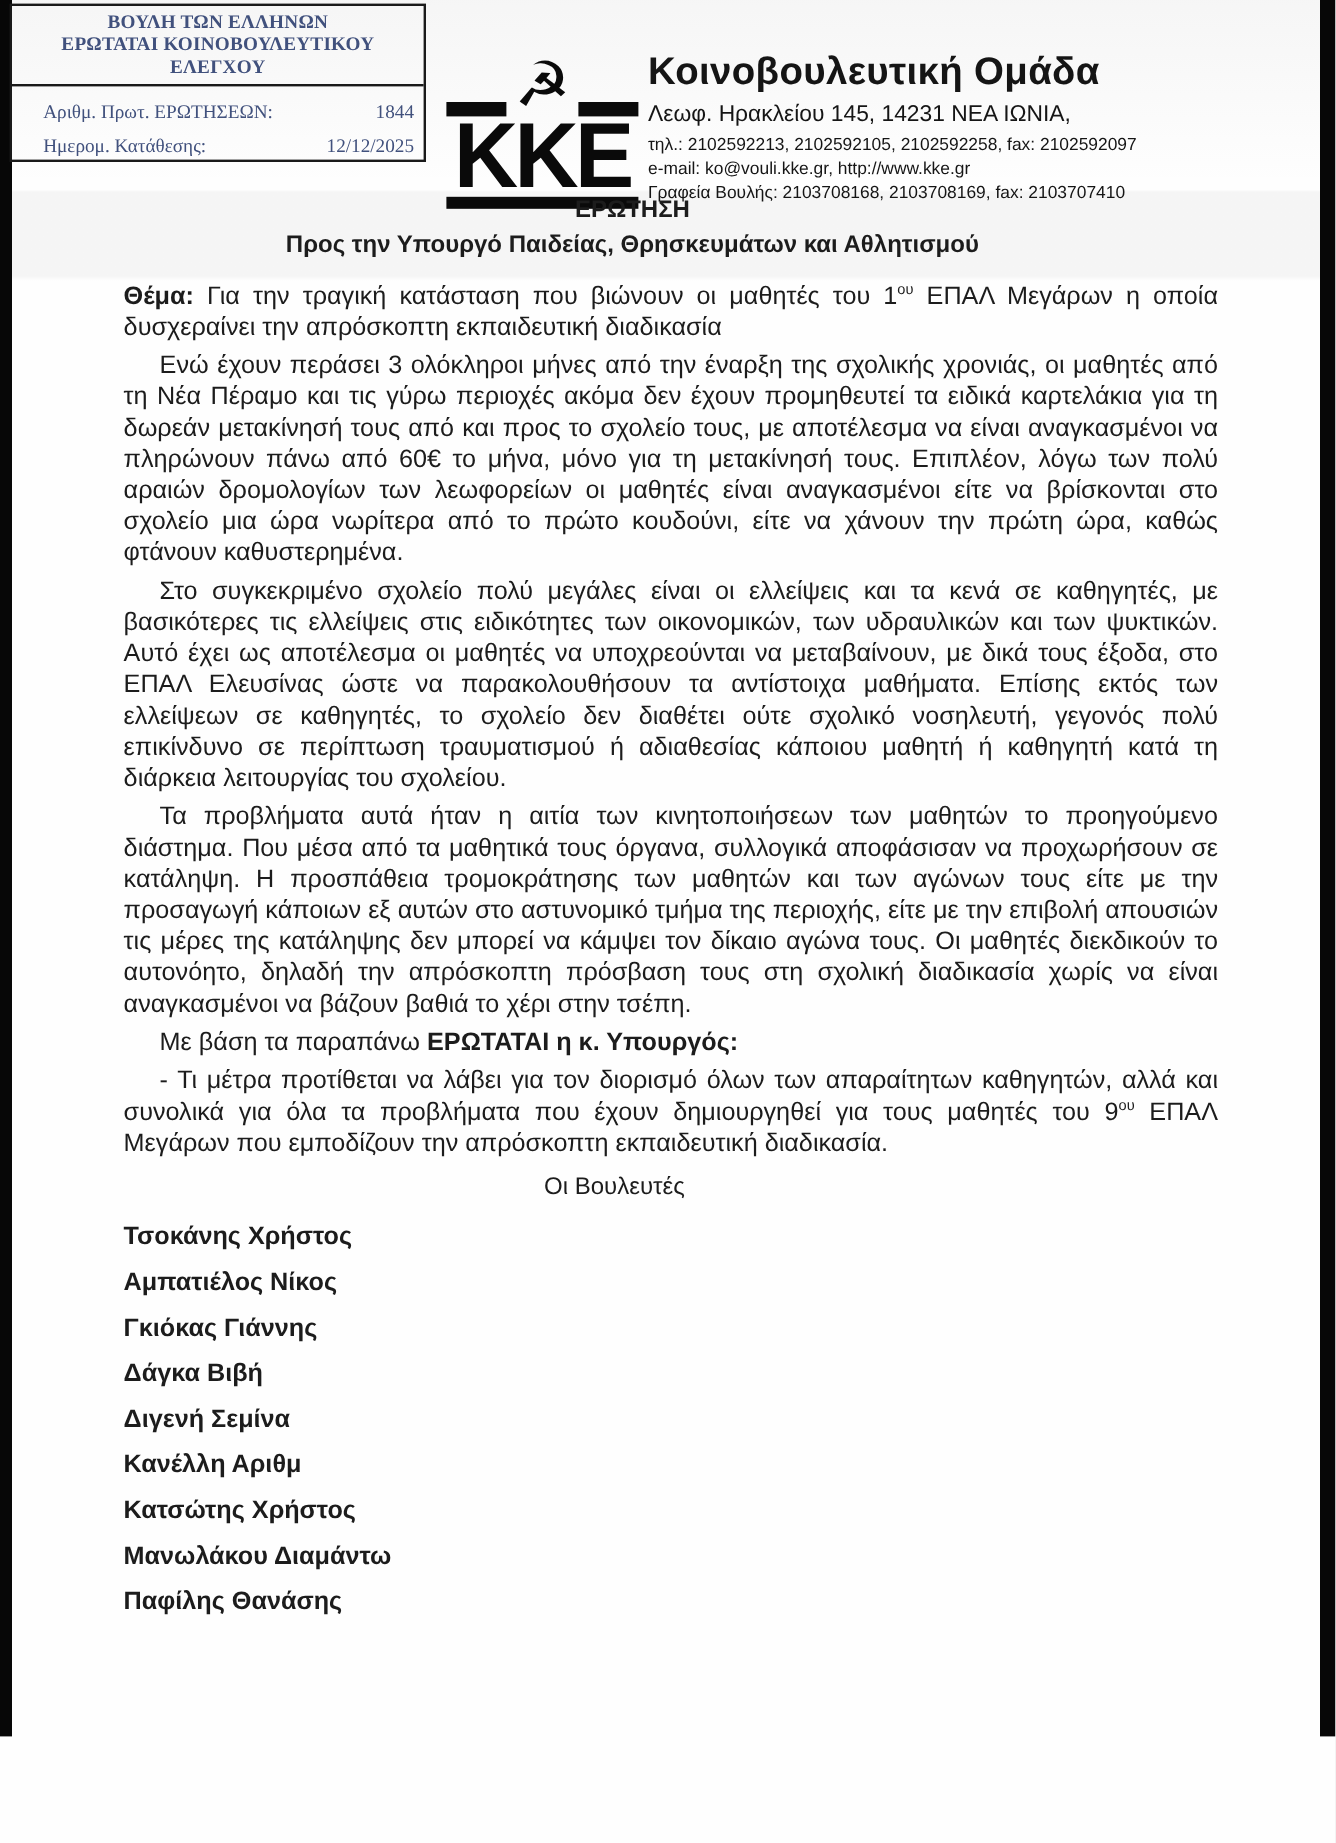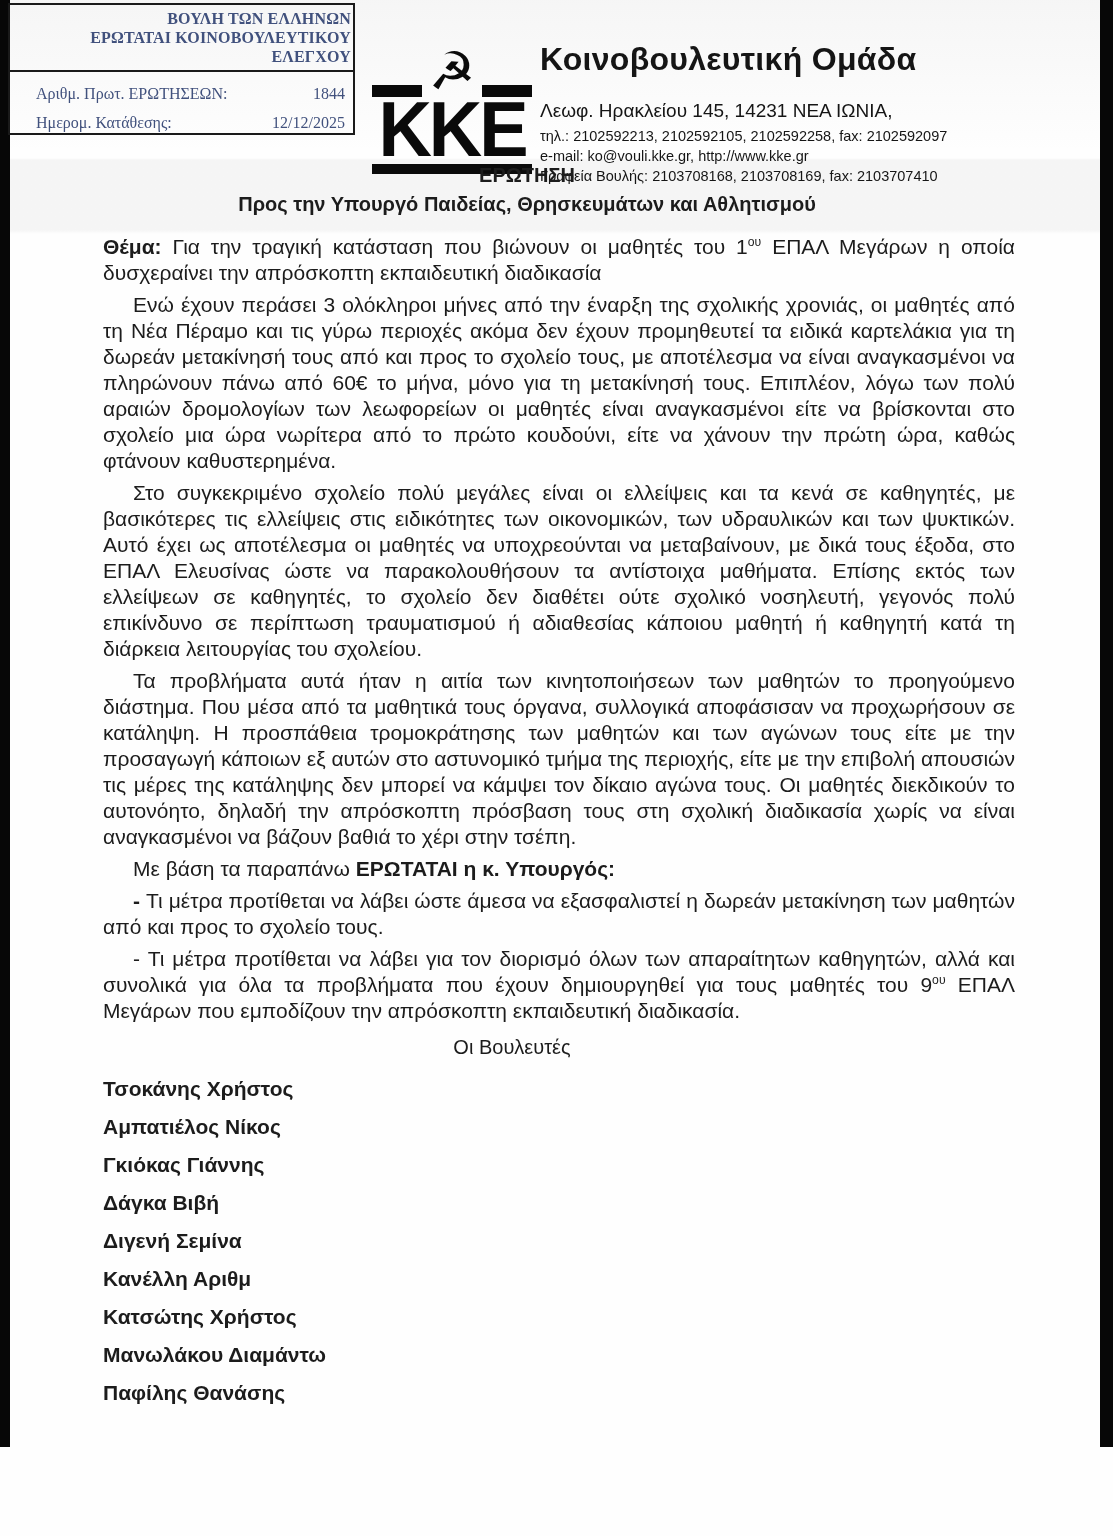--- a/index.html
+++ b/index.html
@@ -25,21 +25,21 @@
 
   
   .protocol-box{
     position:absolute;left:8px;top:3px;width:347px;height:132px;
     border:2px solid #1a1a1a;
     box-sizing:border-box;
     font-family:"Liberation Serif",serif;
     color:#41517d;
   }
   .pb-head{
-    text-align:right;font-size:16px;line-height:19px;
+    text-align:center;font-size:16px;line-height:19px;
     padding:4px 2px 4px 2px;border-bottom:2px solid #1a1a1a;
     font-weight:bold;letter-spacing:.2px;
   }
   .pb-fields{padding:13px 8px 0 26px;}
   .pb-row{
     display:flex;justify-content:space-between;
     font-size:16px;margin-bottom:11px;
   }
 
   
@@ -51,21 +51,21 @@
   .logo-bar-r{right:0;}
   .logo-text{
     font-size:74px;font-weight:bold;line-height:60px;text-align:center;
     letter-spacing:-3px;transform:scaleY(1.04);transform-origin:top;
     font-family:"Liberation Sans",sans-serif;
   }
   .logo-underline{height:10px;background:#0a0a0a;margin-top:5px;}
 
   
   .org-header{position:absolute;left:540px;top:41px;width:440px;color:#151515;}
-  .org-title{font-size:32px;font-weight:bold;letter-spacing:.3px;margin-bottom:22px;}
+  .org-title{font-size:32px;font-weight:bold;letter-spacing:.3px;margin-bottom:7px;}
   .org-address{font-size:19px;margin-bottom:4px;}
   .org-small{font-size:14.5px;line-height:20px;}
 
   
   .doc-title,.doc-subtitle{
     position:absolute;left:118px;width:818px;text-align:center;
     font-weight:bold;font-size:20px;
   }
   .doc-title{top:164px;}
   .doc-subtitle{top:193px;text-align:center;}
@@ -132,21 +132,20 @@
   <div class="doc-title">ΕΡΩΤΗΣΗ</div>
   <div class="doc-subtitle">Προς την Υπουργό Παιδείας, Θρησκευμάτων και Αθλητισμού</div>
 
   <div class="body">
     <div id="paras">
         <p class="para"><span class="bold">Θέμα: </span><span>Για την τραγική κατάσταση που βιώνουν οι μαθητές του 1</span><sup>ου</sup><span> ΕΠΑΛ Μεγάρων η οποία δυσχεραίνει την απρόσκοπτη εκπαιδευτική διαδικασία</span></p>
         <p class="para indent"><span>Ενώ έχουν περάσει 3 ολόκληροι μήνες από την έναρξη της σχολικής χρονιάς, οι μαθητές από τη Νέα Πέραμο και τις γύρω περιοχές ακόμα δεν έχουν προμηθευτεί τα ειδικά καρτελάκια για τη δωρεάν μετακίνησή τους από και προς το σχολείο τους, με αποτέλεσμα να είναι αναγκασμένοι να πληρώνουν πάνω από 60€ το μήνα, μόνο για τη μετακίνησή τους. Επιπλέον, λόγω των πολύ αραιών δρομολογίων των λεωφορείων οι μαθητές είναι αναγκασμένοι είτε να βρίσκονται στο σχολείο μια ώρα νωρίτερα από το πρώτο κουδούνι, είτε να χάνουν την πρώτη ώρα, καθώς φτάνουν καθυστερημένα.</span></p>
         <p class="para indent"><span>Στο συγκεκριμένο σχολείο πολύ μεγάλες είναι οι ελλείψεις και τα κενά σε καθηγητές, με βασικότερες τις ελλείψεις στις ειδικότητες των οικονομικών, των υδραυλικών και των ψυκτικών. Αυτό έχει ως αποτέλεσμα οι μαθητές να υποχρεούνται να μεταβαίνουν, με δικά τους έξοδα, στο ΕΠΑΛ Ελευσίνας ώστε να παρακολουθήσουν τα αντίστοιχα μαθήματα. Επίσης εκτός των ελλείψεων σε καθηγητές, το σχολείο δεν διαθέτει ούτε σχολικό νοσηλευτή, γεγονός πολύ επικίνδυνο σε περίπτωση τραυματισμού ή αδιαθεσίας κάποιου μαθητή ή καθηγητή κατά τη διάρκεια λειτουργίας του σχολείου.</span></p>
         <p class="para indent"><span>Τα προβλήματα αυτά ήταν η αιτία των κινητοποιήσεων των μαθητών το προηγούμενο διάστημα. Που μέσα από τα μαθητικά τους όργανα, συλλογικά αποφάσισαν να προχωρήσουν σε κατάληψη. Η προσπάθεια τρομοκράτησης των μαθητών και των αγώνων τους είτε με την προσαγωγή κάποιων εξ αυτών στο αστυνομικό τμήμα της περιοχής, είτε με την επιβολή απουσιών τις μέρες της κατάληψης δεν μπορεί να κάμψει τον δίκαιο αγώνα τους. Οι μαθητές διεκδικούν το αυτονόητο, δηλαδή την απρόσκοπτη πρόσβαση τους στη σχολική διαδικασία χωρίς να είναι αναγκασμένοι να βάζουν βαθιά το χέρι στην τσέπη.</span></p>
         <p class="para indent"><span>Με βάση τα παραπάνω </span><span class="bold">ΕΡΩΤΑΤΑΙ η κ. Υπουργός:</span></p>
-        <p class="para indent"><span class="bold">- </span><span>Τι μέτρα προτίθεται να λάβει ώστε άμεσα να εξασφαλιστεί η δωρεάν μετακίνηση των μαθητών από και προς το σχολείο τους.</span></p>
         <p class="para indent"><span>- Τι μέτρα προτίθεται να λάβει για τον διορισμό όλων των απαραίτητων καθηγητών, αλλά και συνολικά για όλα τα προβλήματα που έχουν δημιουργηθεί για τους μαθητές του 9</span><sup>ου</sup><span> ΕΠΑΛ Μεγάρων που εμποδίζουν την απρόσκοπτη εκπαιδευτική διαδικασία.</span></p>
       </div>
     <div class="sig-head">Οι Βουλευτές</div>
     <div id="sigs">
         <div class="signatory">Τσοκάνης Χρήστος</div>
         <div class="signatory">Αμπατιέλος Νίκος</div>
         <div class="signatory">Γκιόκας Γιάννης</div>
         <div class="signatory">Δάγκα Βιβή</div>
         <div class="signatory">Διγενή Σεμίνα</div>
         <div class="signatory">Κανέλλη Αριθμ</div>

